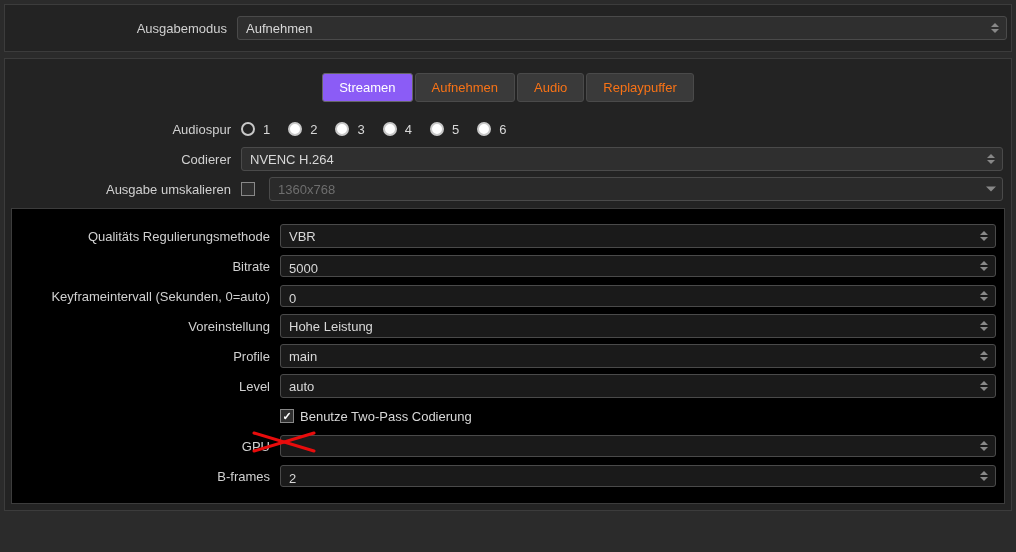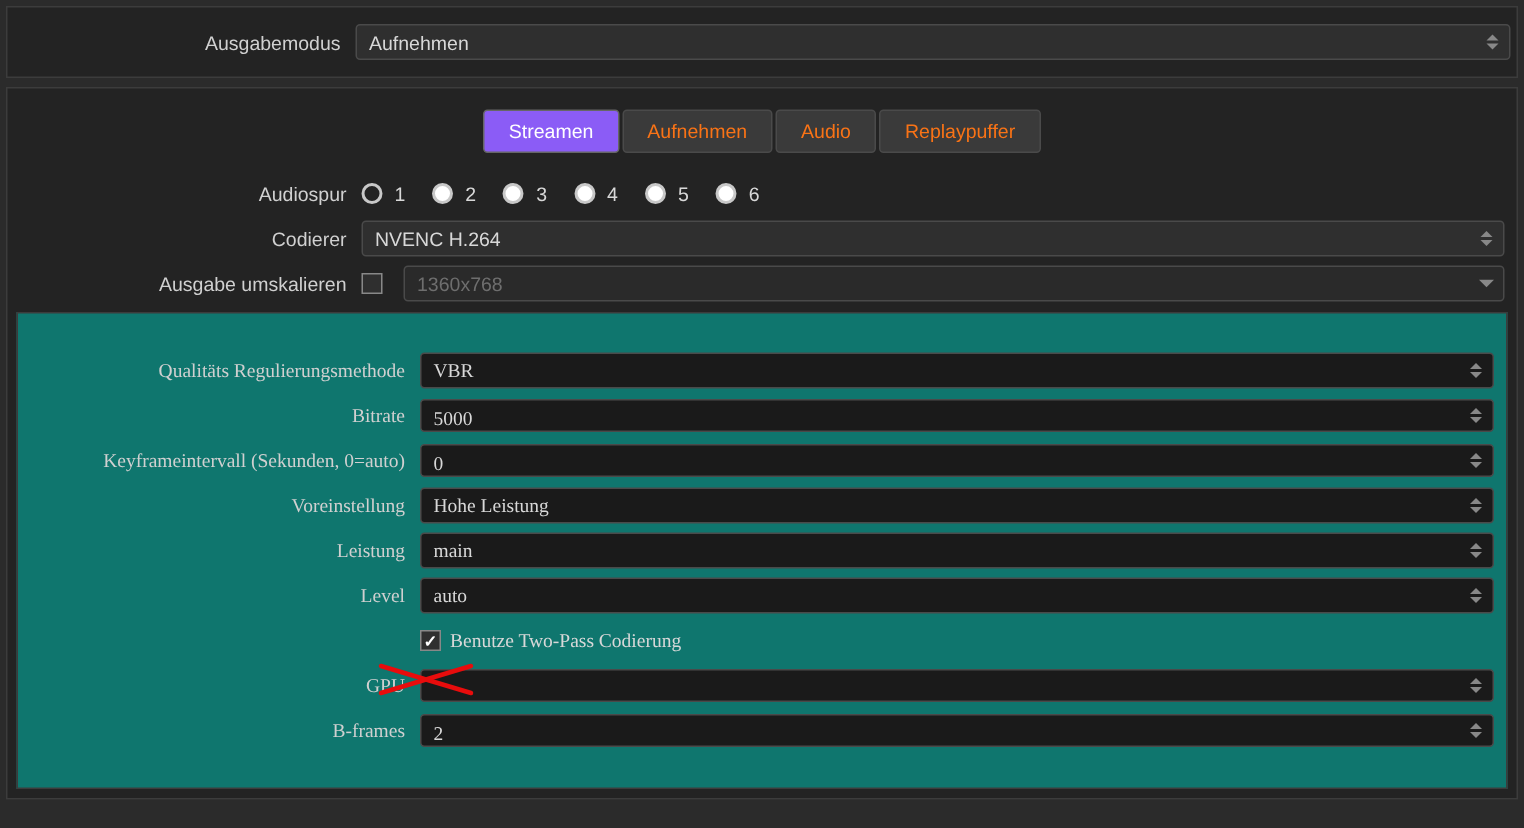--- a/index.html
+++ b/index.html
@@ -152,23 +152,22 @@
     font-size: 11px;
     color: #fff;
     font-weight: bold;
   }
   .checkbox.checked::after {
     content: "✓";
   }
   .inner-panel {
     margin: 6px;
     border: 1px solid #3c3c3c;
-    background: #0f766e;
-    padding: 21px 8px;
-    font-family: Liberation Serif, serif;
+    background: #000000;
+    padding: 10px 8px;
   }
   .textfield {
     flex: 1;
     background: #1a1a1a;
     border: 1px solid #4a4a4a;
     border-radius: 3px;
     height: 22px;
     display: flex;
     align-items: flex-end;
     padding: 0 8px;
@@ -279,21 +278,21 @@
       <div class="label-col2">Voreinstellung</div>
       <div class="field-col">
         <div class="dropdown" style="background:#1a1a1a;">
           <span>Hohe Leistung</span>
           <div class="spinner"></div>
         </div>
       </div>
     </div>
 
     <div class="row">
-      <div class="label-col2">Leistung</div>
+      <div class="label-col2">Profile</div>
       <div class="field-col">
         <div class="dropdown" style="background:#1a1a1a;">
           <span>main</span>
           <div class="spinner"></div>
         </div>
       </div>
     </div>
 
     <div class="row">
       <div class="label-col2">Level</div>

